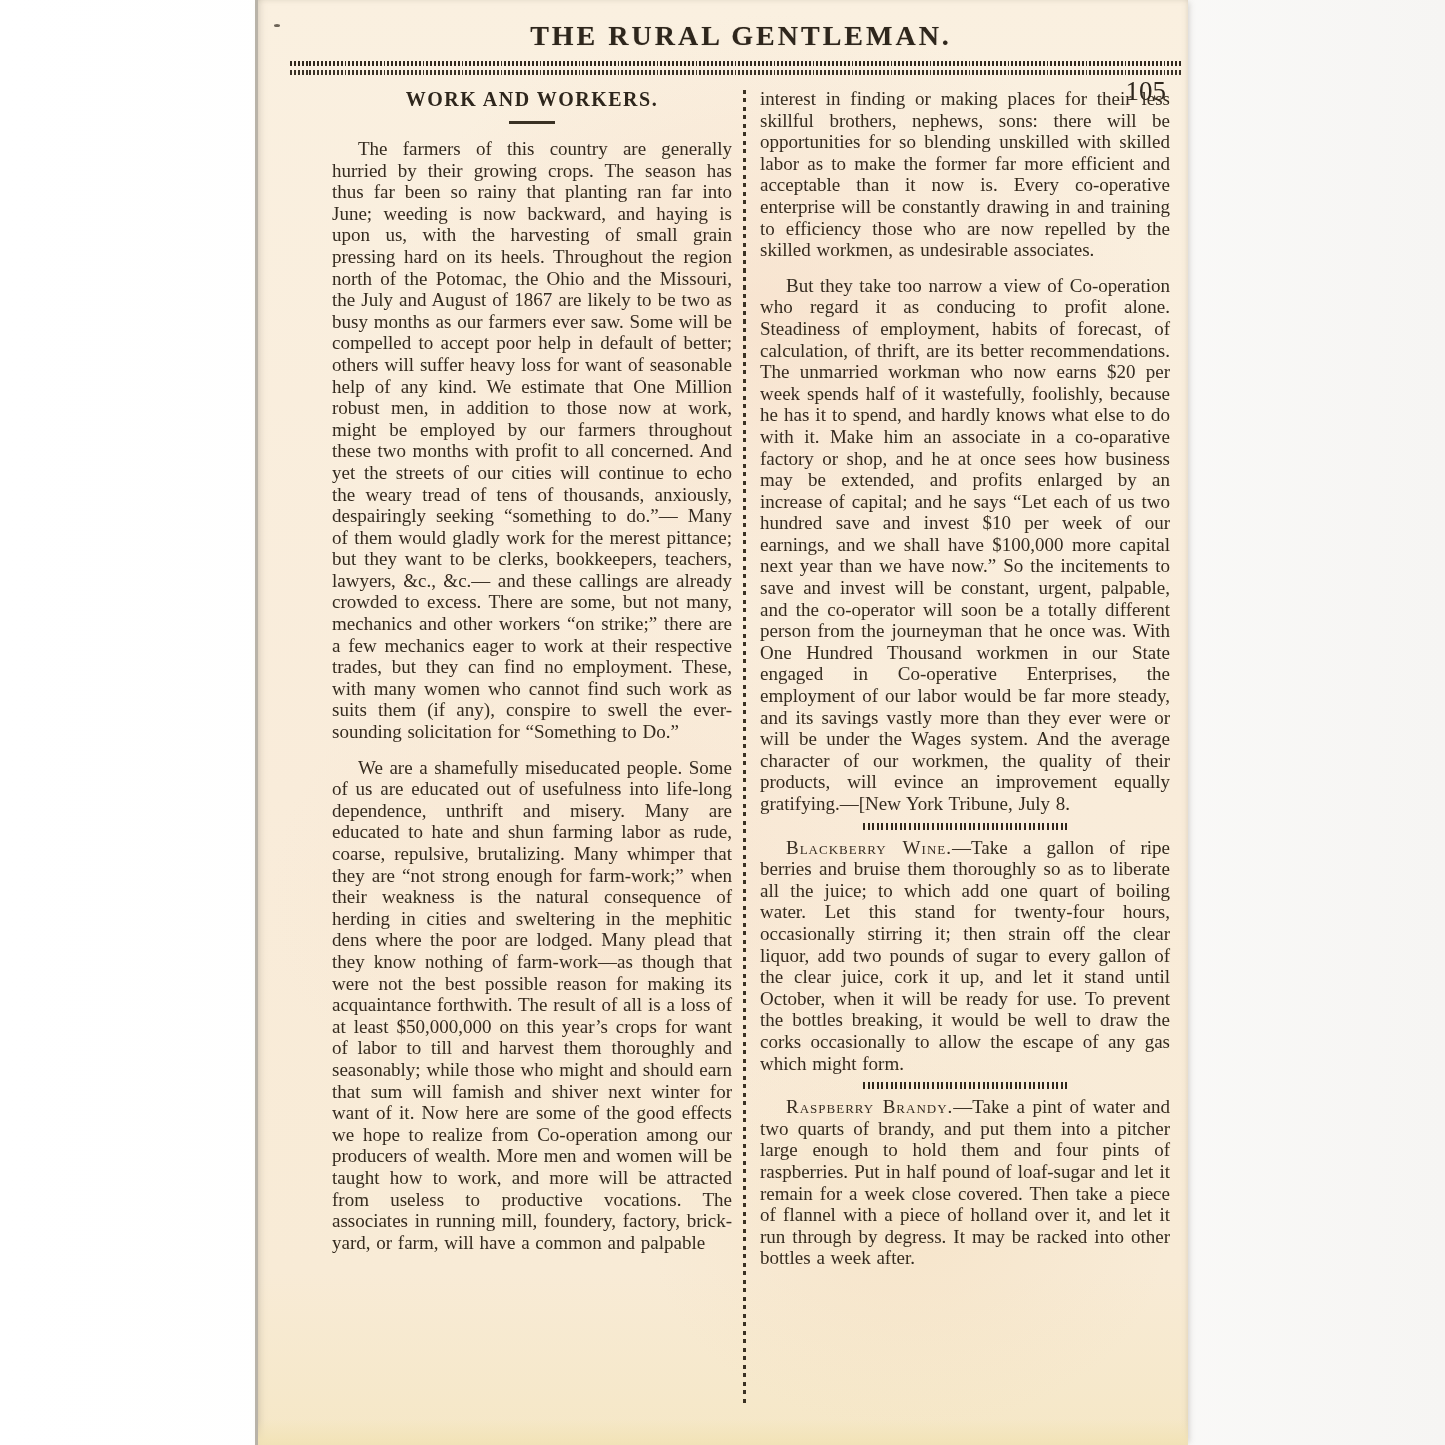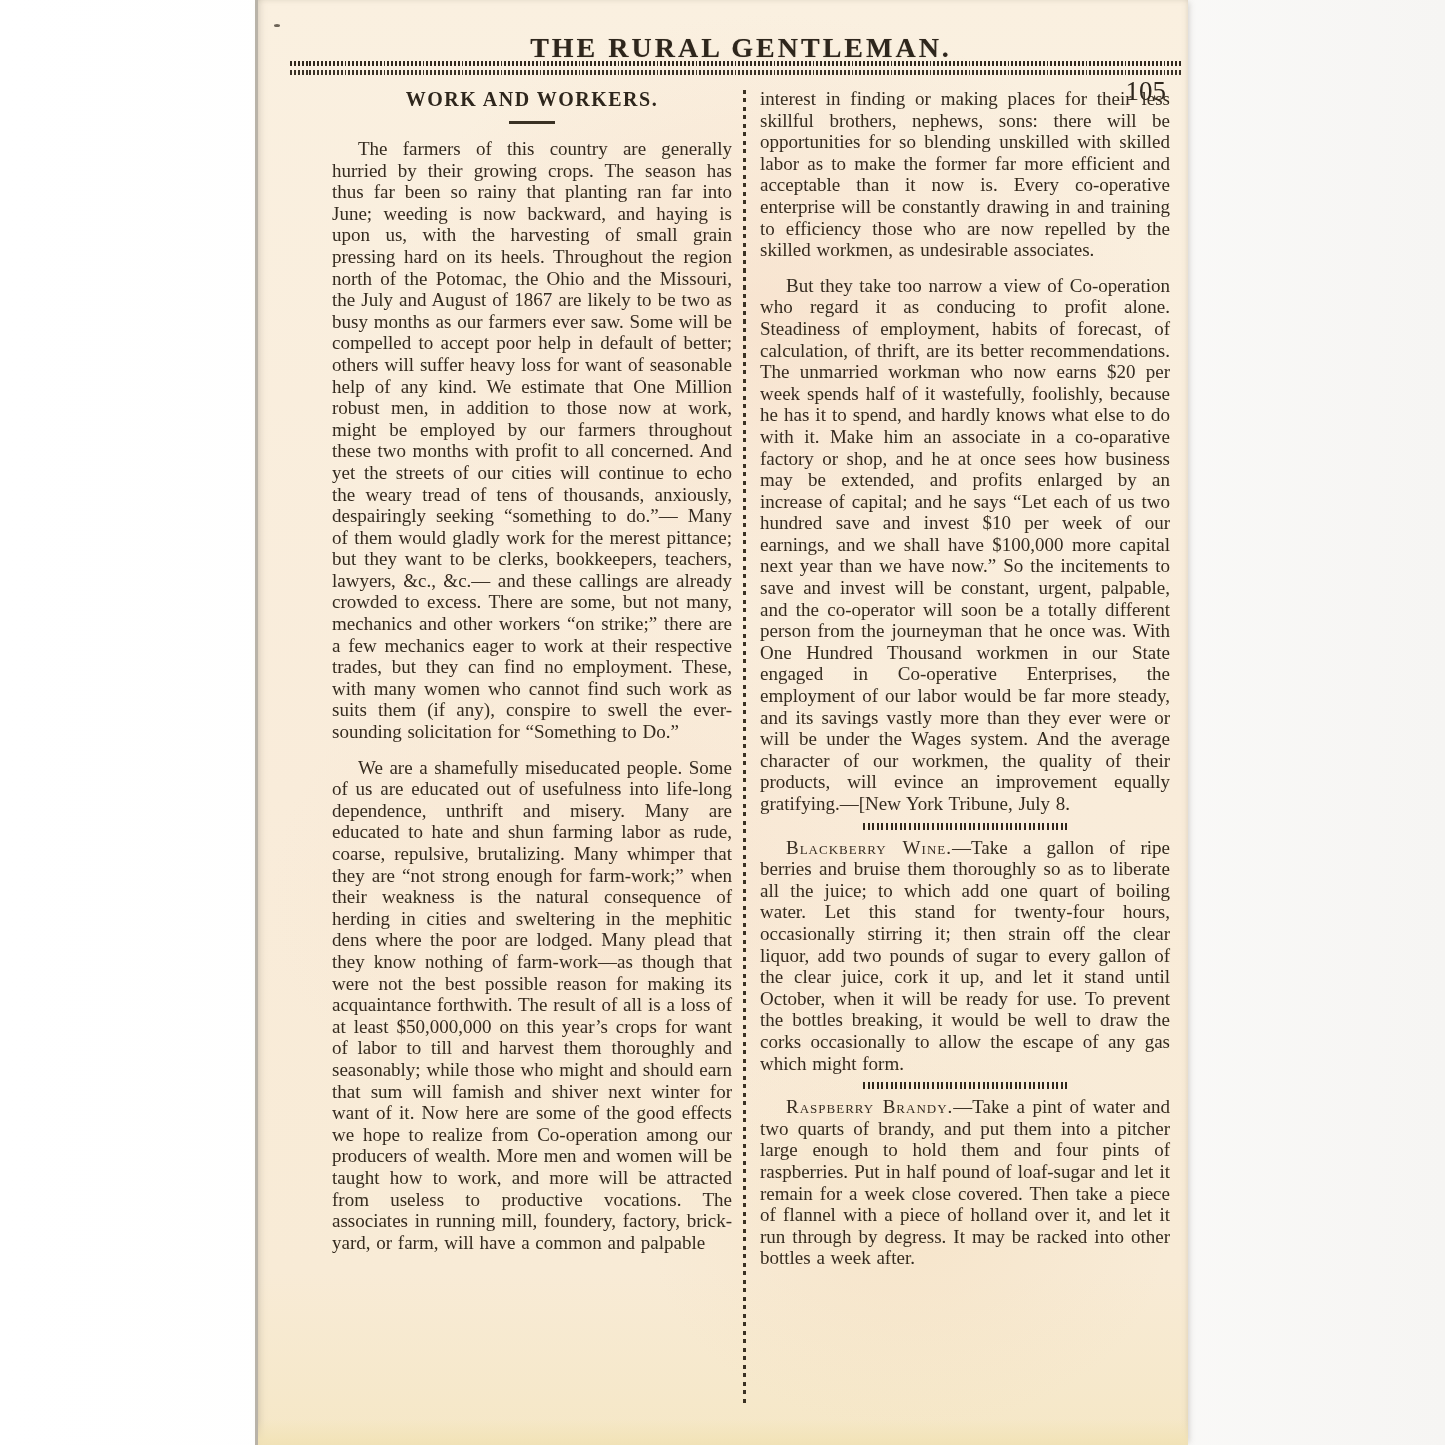--- a/index.html
+++ b/index.html
@@ -52,21 +52,21 @@
     width: 6px;
     height: 3px;
     background: #4a4136;
     border-radius: 50%;
     opacity: .8;
   }
 
   
   .masthead {
     position: absolute;
-    top: 32px;
+    top: 20px;
     left: 0;
     right: 0;
     text-align: center;
     transform: translateX(18px);
     font-size: 28px;
     font-weight: 700;
     letter-spacing: 3px;
     color: #2e261c;
     text-shadow: 0 0 1px rgba(46,38,28,0.35);
   }

